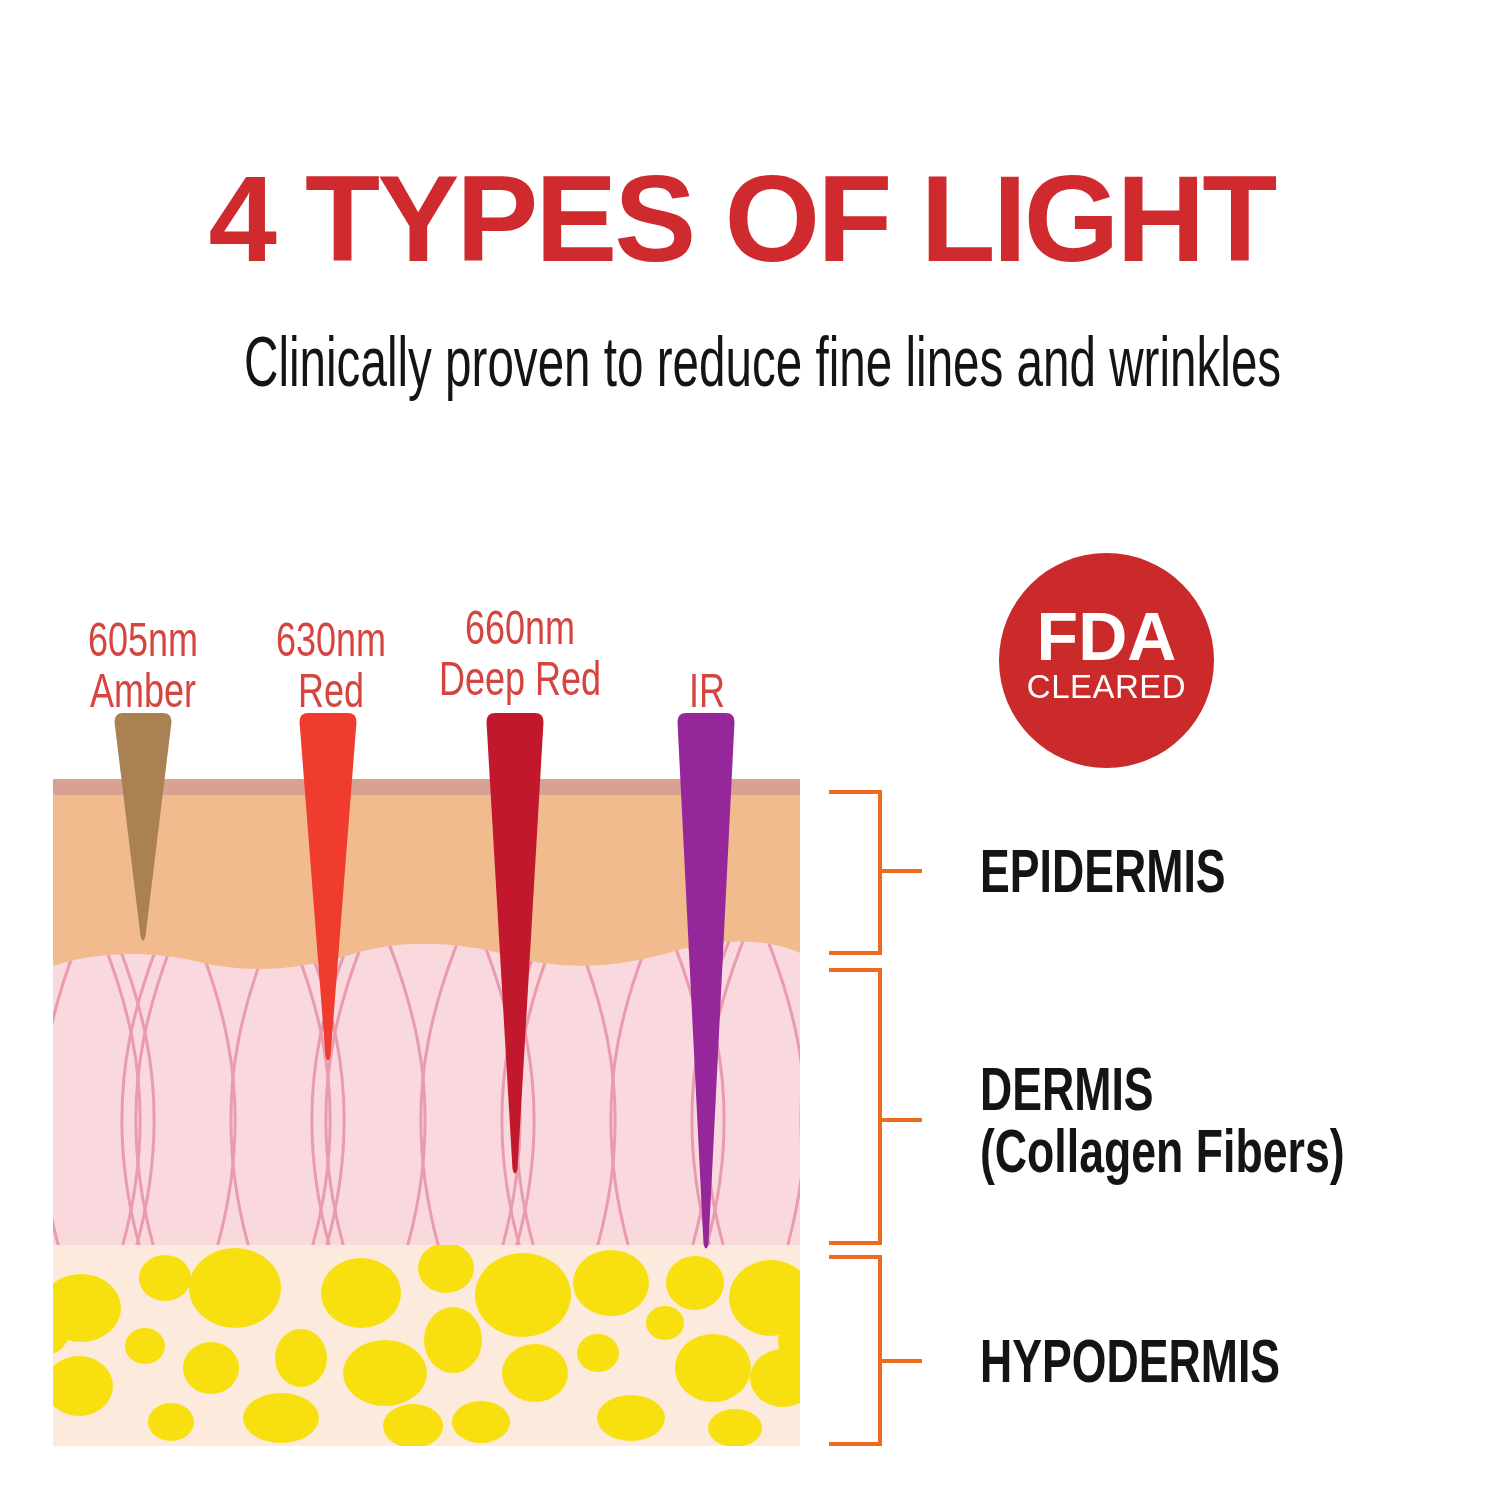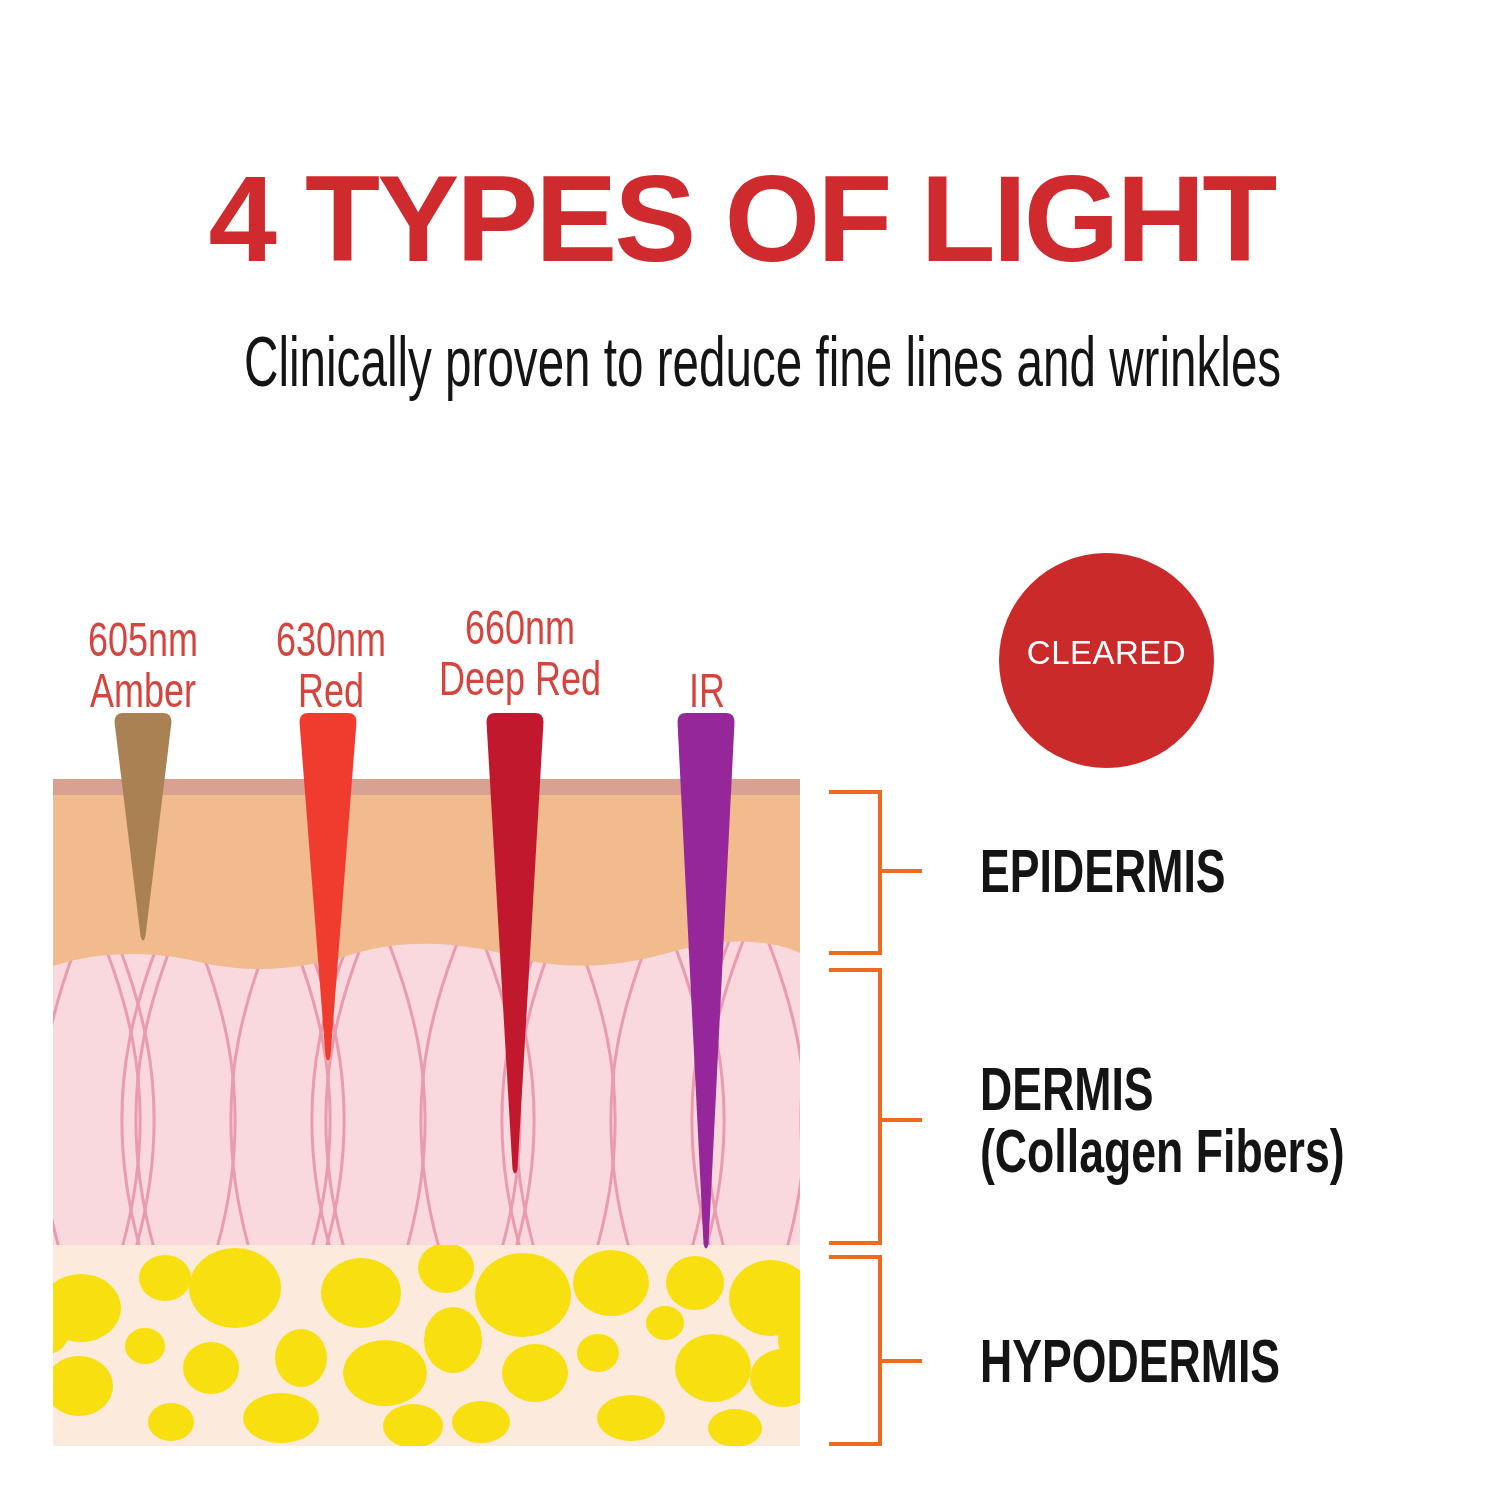--- a/index.html
+++ b/index.html
@@ -205,17 +205,18 @@
     <div>DERMIS</div>
     <div>(Collagen Fibers)</div>
   </div>
   <div class="layer-label" style="top:1361px">
     <div>HYPODERMIS</div>
     <div></div>
   </div>
 
   <div class="badge">
     <div class="badge-inner">
+      <div class="badge-title">FDA</div>
       <div class="badge-sub">CLEARED</div>
     </div>
   </div>
 
 </div>
 
 </body></html>

